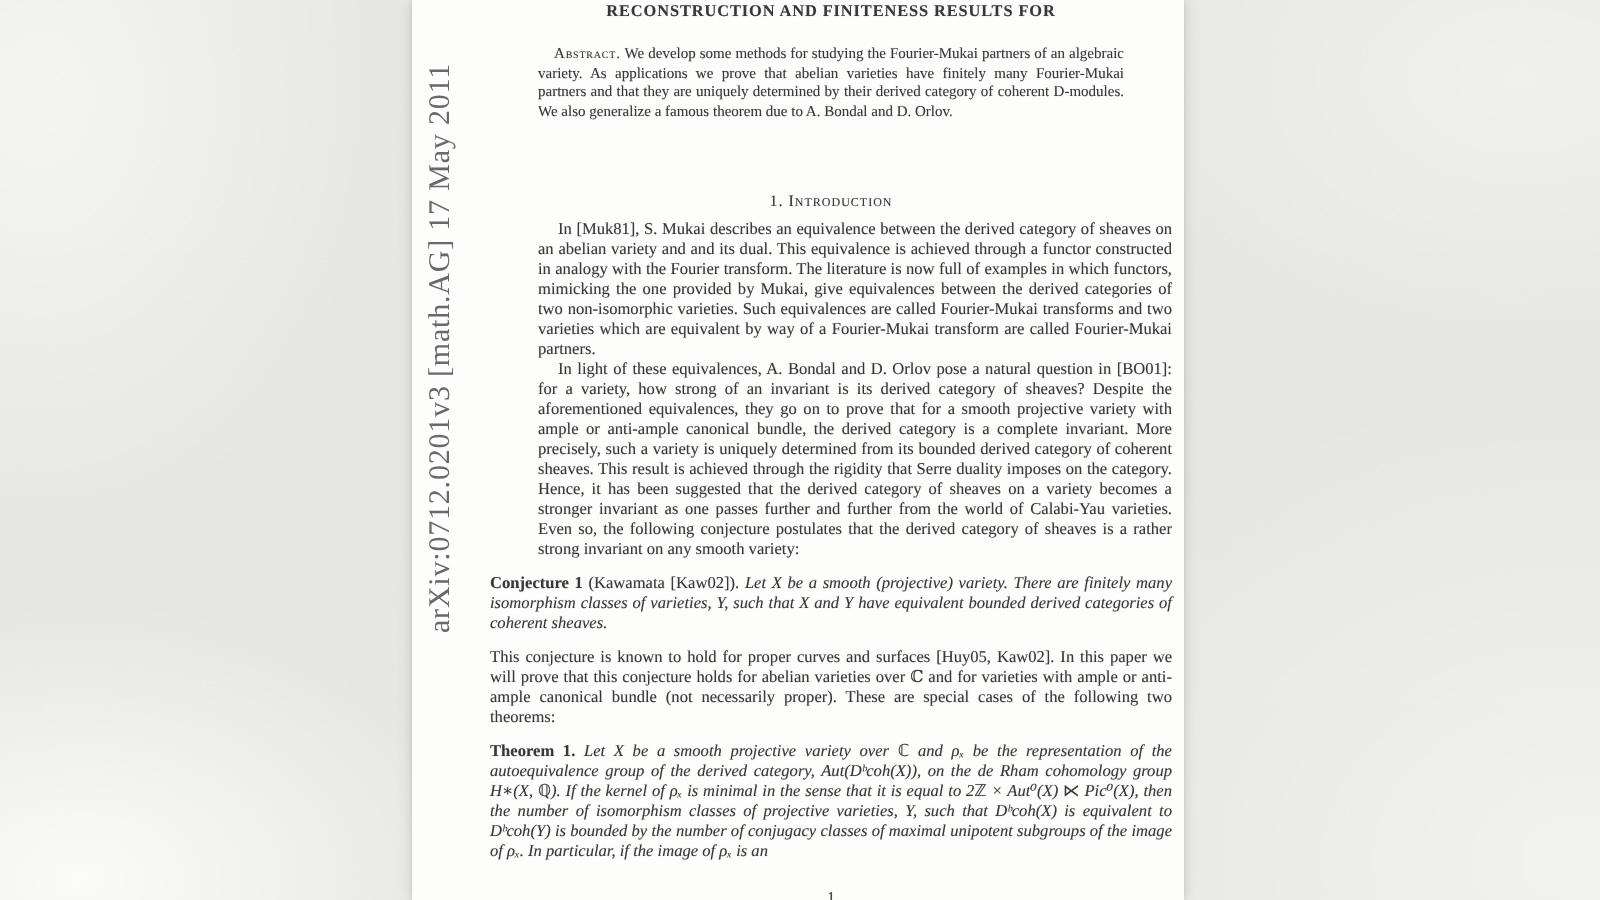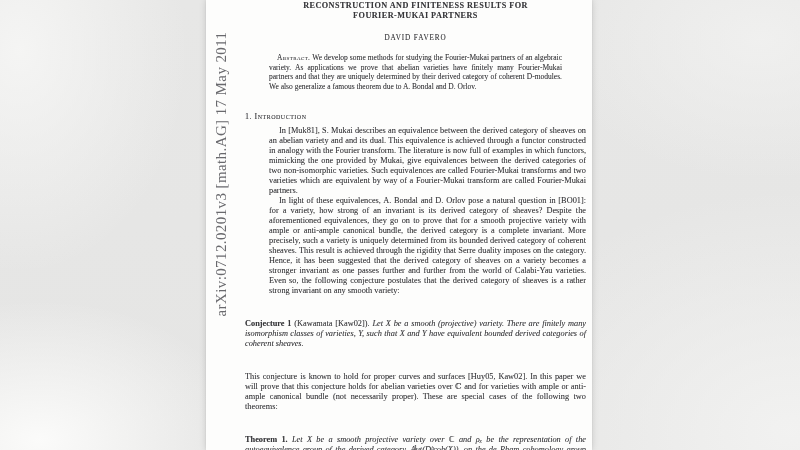--- a/index.html
+++ b/index.html
@@ -41,45 +41,43 @@
     margin-top: 13px; text-align: center;
     font-size: 7.2px; letter-spacing: 0.9px;
   }
   .abstract {
     margin: 11px 24px 0 24px;
     font-size: 7.5px; line-height: 9.6px;
     text-align: justify; text-indent: 8px; font-family: Liberation Serif, serif;
   }
   .abstract .abslabel { font-variant: small-caps; letter-spacing: 0.4px; }
   .secheading {
-    margin-top: 21px; text-align: left;
+    margin-top: 36px; text-align: center;
     font-size: 8px; font-variant: small-caps; letter-spacing: 0.5px;
   }
   p.para {
     margin: 0; font-size: 8.3px; line-height: 10px; text-align: justify;
   }
   p.indent { text-indent: 10px; margin-left: 24px; }
-  p.block { margin-top: 23px; }
+  p.block { margin-top: 7px; }
   p.thm i { font-style: italic; }
   p.thm b { font-weight: bold; font-style: normal; }
   .pagenum {
     position: absolute; top: 444px; left: 0; width: 341px;
     text-align: center; font-size: 7.5px;
   }
 </style>
 </head>
 <body>
 
 <div class="page">
   <div class="content">
     <h1 class="title">
       <span>RECONSTRUCTION AND FINITENESS RESULTS FOR</span>
-      <span>FOURIER-MUKAI PARTNERS</span>
     </h1>
-    <div class="author">DAVID FAVERO</div>
     <p class="abstract"><span class="abslabel">Abstract.</span><span> We develop some methods for studying the Fourier-Mukai partners of an algebraic variety.  As applications we prove that abelian varieties have finitely many Fourier-Mukai partners and that they are uniquely determined by their derived category of coherent D-modules.  We also generalize a famous theorem due to A. Bondal and D. Orlov.</span></p>
     <div class="secheading">1. Introduction</div>
     <p class="para indent block" style="margin-top:5px">In [Muk81], S. Mukai describes an equivalence between the derived category of sheaves on an abelian variety and and its dual.  This equivalence is achieved through a functor constructed in analogy with the Fourier transform.  The literature is now full of examples in which functors, mimicking the one provided by Mukai, give equivalences between the derived categories of two non-isomorphic varieties.  Such equivalences are called Fourier-Mukai transforms and two varieties which are equivalent by way of a Fourier-Mukai transform are called Fourier-Mukai partners.</p>
     <p class="para indent">In light of these equivalences, A. Bondal and D. Orlov pose a natural question in [BO01]: for a variety, how strong of an invariant is its derived category of sheaves?  Despite the aforementioned equivalences, they go on to prove that for a smooth projective variety with ample or anti-ample canonical bundle, the derived category is a complete invariant.  More precisely, such a variety is uniquely determined from its bounded derived category of coherent sheaves.  This result is achieved through the rigidity that Serre duality imposes on the category.  Hence, it has been suggested that the derived category of sheaves on a variety becomes a stronger invariant as one passes further and further from the world of Calabi-Yau varieties.  Even so, the following conjecture postulates that the derived category of sheaves is a rather strong invariant on any smooth variety:</p>
     <p class="para thm block"><b>Conjecture 1</b><span> (Kawamata [Kaw02]). </span><i>Let X be a smooth (projective) variety.  There are finitely many isomorphism classes of varieties, Y, such that X and Y have equivalent bounded derived categories of coherent sheaves.</i></p>
     <p class="para block">This conjecture is known to hold for proper curves and surfaces [Huy05, Kaw02].  In this paper we will prove that this conjecture holds for abelian varieties over ℂ and for varieties with ample or anti-ample canonical bundle (not necessarily proper).  These are special cases of the following two theorems:</p>
     <p class="para thm block"><b>Theorem 1.</b> <i>Let X be a smooth projective variety over ℂ and ρₓ be the representation of the autoequivalence group of the derived category, Aut(Dᵇcoh(X)), on the de Rham cohomology group H∗(X, ℚ).  If the kernel of ρₓ is minimal in the sense that it is equal to 2ℤ × Aut⁰(X) ⋉ Pic⁰(X), then the number of isomorphism classes of projective varieties, Y, such that Dᵇcoh(X) is equivalent to Dᵇcoh(Y) is bounded by the number of conjugacy classes of maximal unipotent subgroups of the image of ρₓ.  In particular, if the image of ρₓ is an</i></p>
     <div class="pagenum">1</div>
   </div>
 </div>

